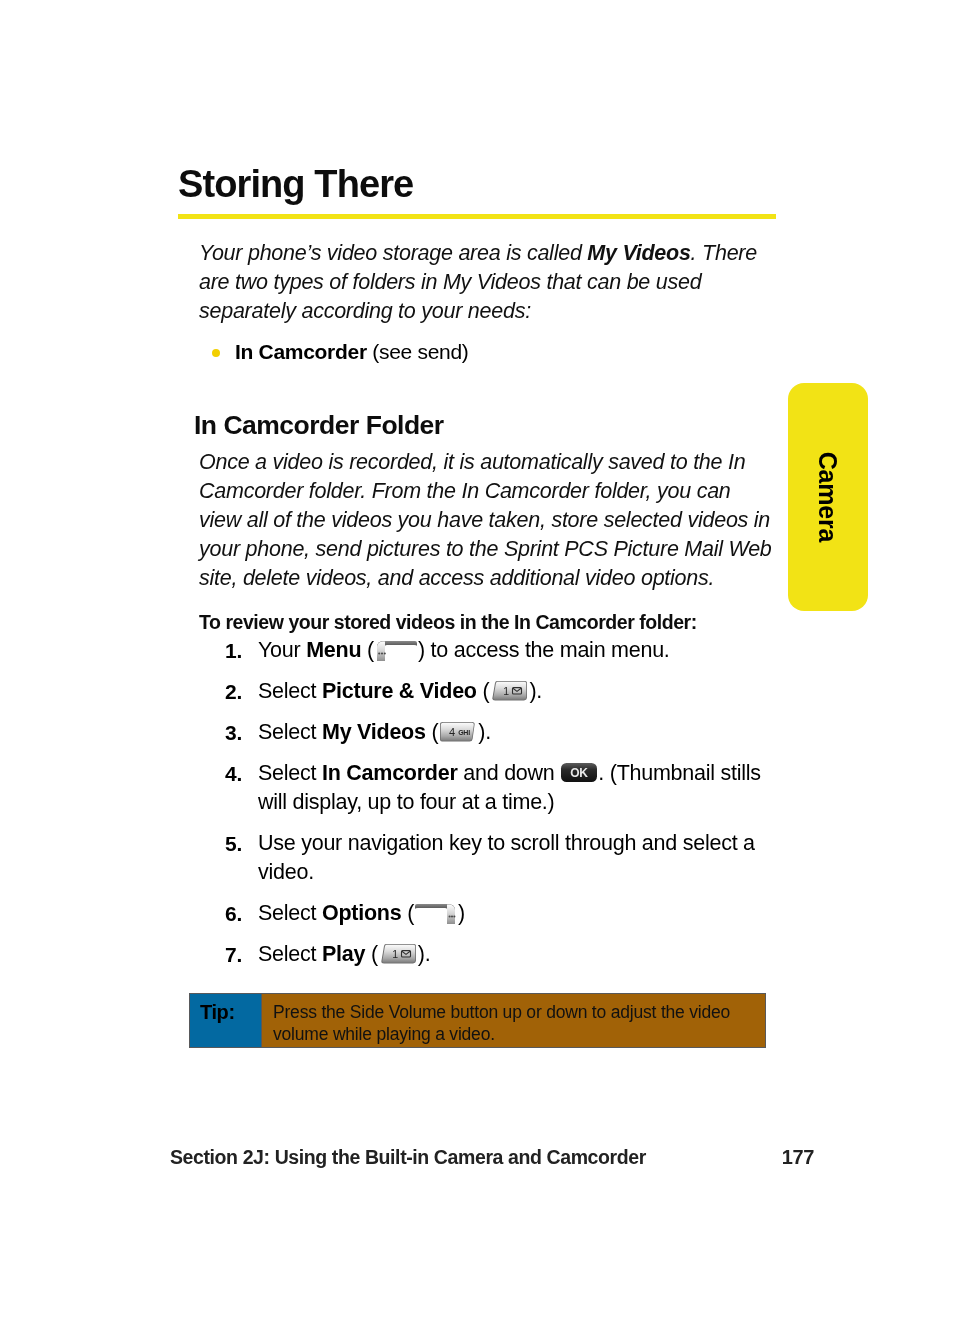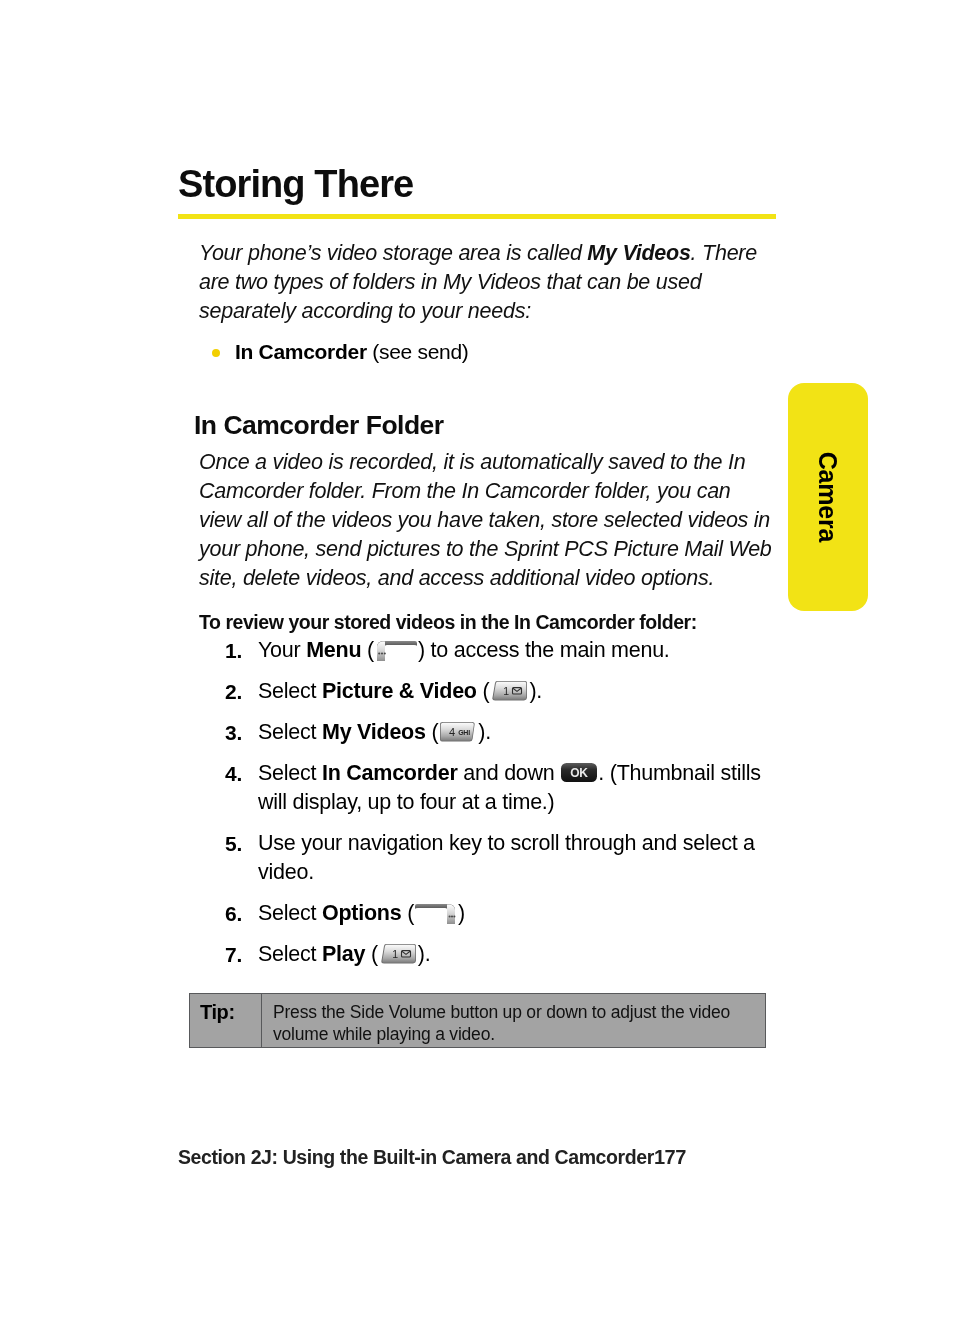--- a/index.html
+++ b/index.html
@@ -203,50 +203,51 @@
     left: 189px;
     top: 993px;
     width: 577px;
     height: 55px;
     display: flex;
     border: 1.5px solid #58595b;
     box-sizing: border-box;
   }
   .tip-label {
     width: 72px;
-    background: #a3a3a3;
+    background: #0369a1;
     border-right: 1.5px solid #58595b;
     display: flex;
     align-items: flex-start;
     justify-content: flex-start;
     padding: 7px 0 0 10px;
     box-sizing: border-box;
     font-size: 20px;
     font-weight: bold;
     letter-spacing: -0.4px;
     color: #000;
   }
   .tip-body {
     flex: 1;
-    background: #a3a3a3;
+    background: #a16207;
     padding: 7px 10px 0 11px;
     box-sizing: border-box;
     font-size: 17.5px;
     line-height: 22px;
     letter-spacing: -0.2px;
     color: #111;
   }
 
   
   .footer {
     position: absolute;
-    left: 178px;
+    left: 170px;
     top: 1146px;
     width: 644px;
     display: flex;
+    justify-content: space-between;
     align-items: baseline;
     font-size: 19.5px;
     font-weight: bold;
     letter-spacing: -0.4px;
     color: #222;
   }
   .footer .pageno {
     font-size: 20px;
     font-weight: bold;
   }

